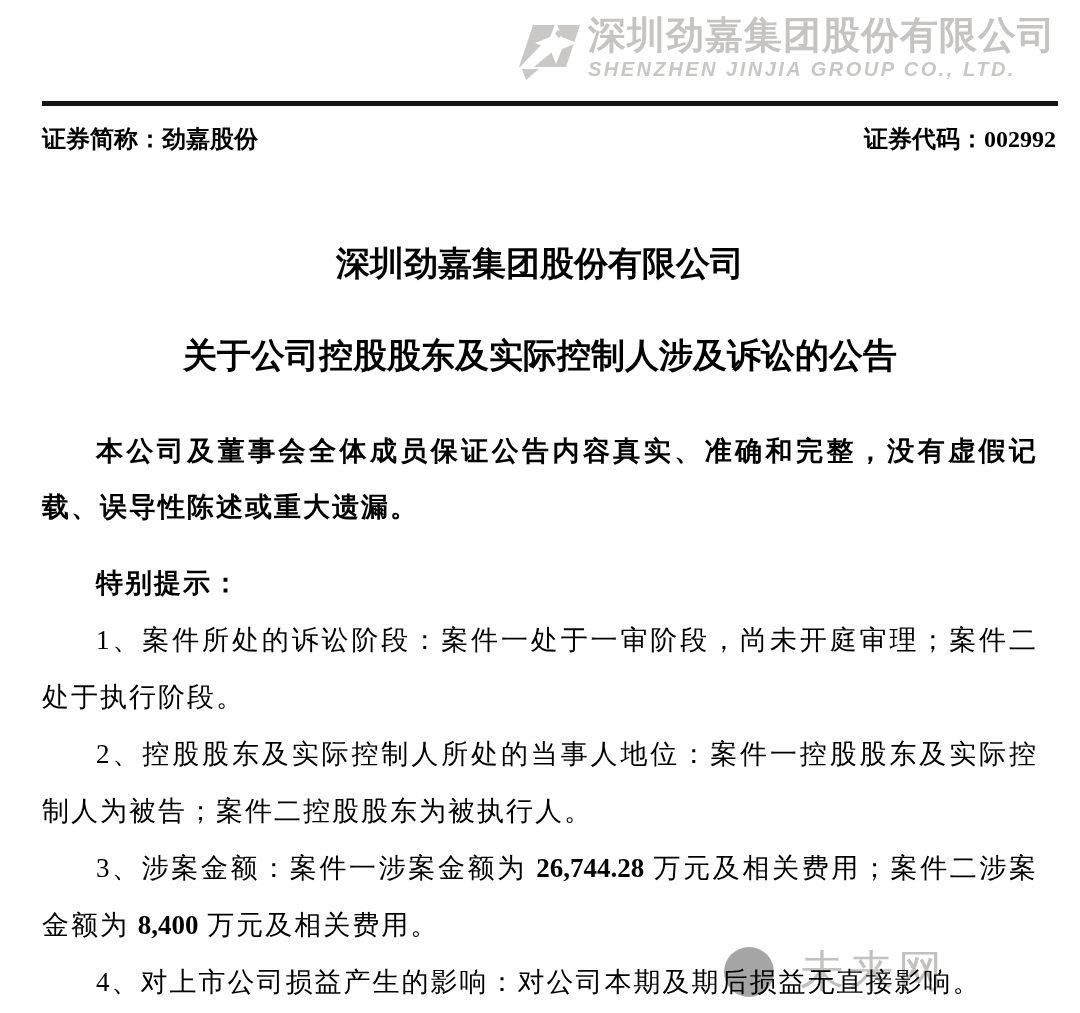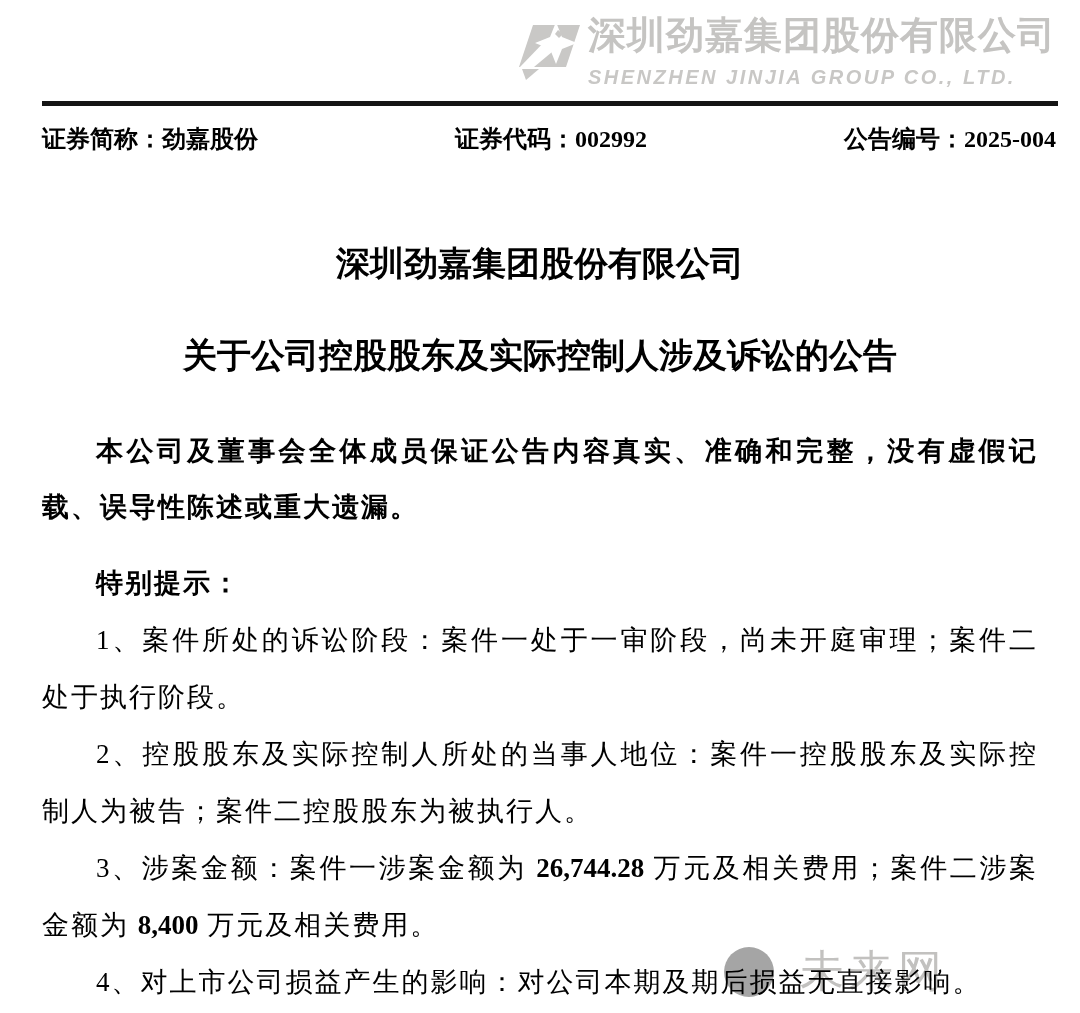--- a/index.html
+++ b/index.html
@@ -21,21 +21,21 @@
   .logo-icon { margin:8px 8px 0 0; flex:0 0 auto; }
   .logo-text { text-align:left; }
   .logo-cn {
     font-family:"Liberation Sans","DejaVu Sans",sans-serif;
     font-size:38px; line-height:42px; font-weight:bold;
     color:#c5c4c2; letter-spacing:1px; white-space:nowrap;
   }
   .logo-en {
     font-family:"Liberation Sans","DejaVu Sans",sans-serif;
     font-size:20px; line-height:24px; font-weight:bold; font-style:italic;
-    color:#c8c7c5; letter-spacing:2.5px; white-space:nowrap; margin-top:9px;
+    color:#c8c7c5; letter-spacing:2.5px; white-space:nowrap; margin-top:1px;
   }
 
   
   .rule { height:5px; background:#141414; margin:5px 22px 0 42px; }
   .meta-row {
     display:flex; justify-content:space-between;
     margin:17px 24px 0 42px;
     font-family:"Liberation Sans","DejaVu Sans",sans-serif;
     font-weight:bold; font-size:24px; line-height:32px; white-space:nowrap;align-items:center;
   }
@@ -103,21 +103,20 @@
         <div class="logo-en">SHENZHEN JINJIA GROUP CO., LTD.</div>
       </div>
     </div>
   </div>
 
   <div class="rule"></div>
 
   <div class="meta-row">
     <div><span>证券简称：</span><span>劲嘉股份</span></div>
     <div><span>证券代码：</span><span class="meta-num">002992</span></div>
-    <div><span>公告编号：</span><span class="meta-num">2025-004</span></div>
   </div>
 
   <h1 class="doc-title">深圳劲嘉集团股份有限公司</h1>
   <h2 class="doc-subtitle">关于公司控股股东及实际控制人涉及诉讼的公告</h2>
 
   <p class="para declaration">本公司及董事会全体成员保证公告内容真实、准确和完整，没有虚假记载、误导性陈述或重大遗漏。</p>
 
   <p class="para special">特别提示：</p>
 
   <p class="para">1、案件所处的诉讼阶段：案件一处于一审阶段，尚未开庭审理；案件二处于执行阶段。</p>

